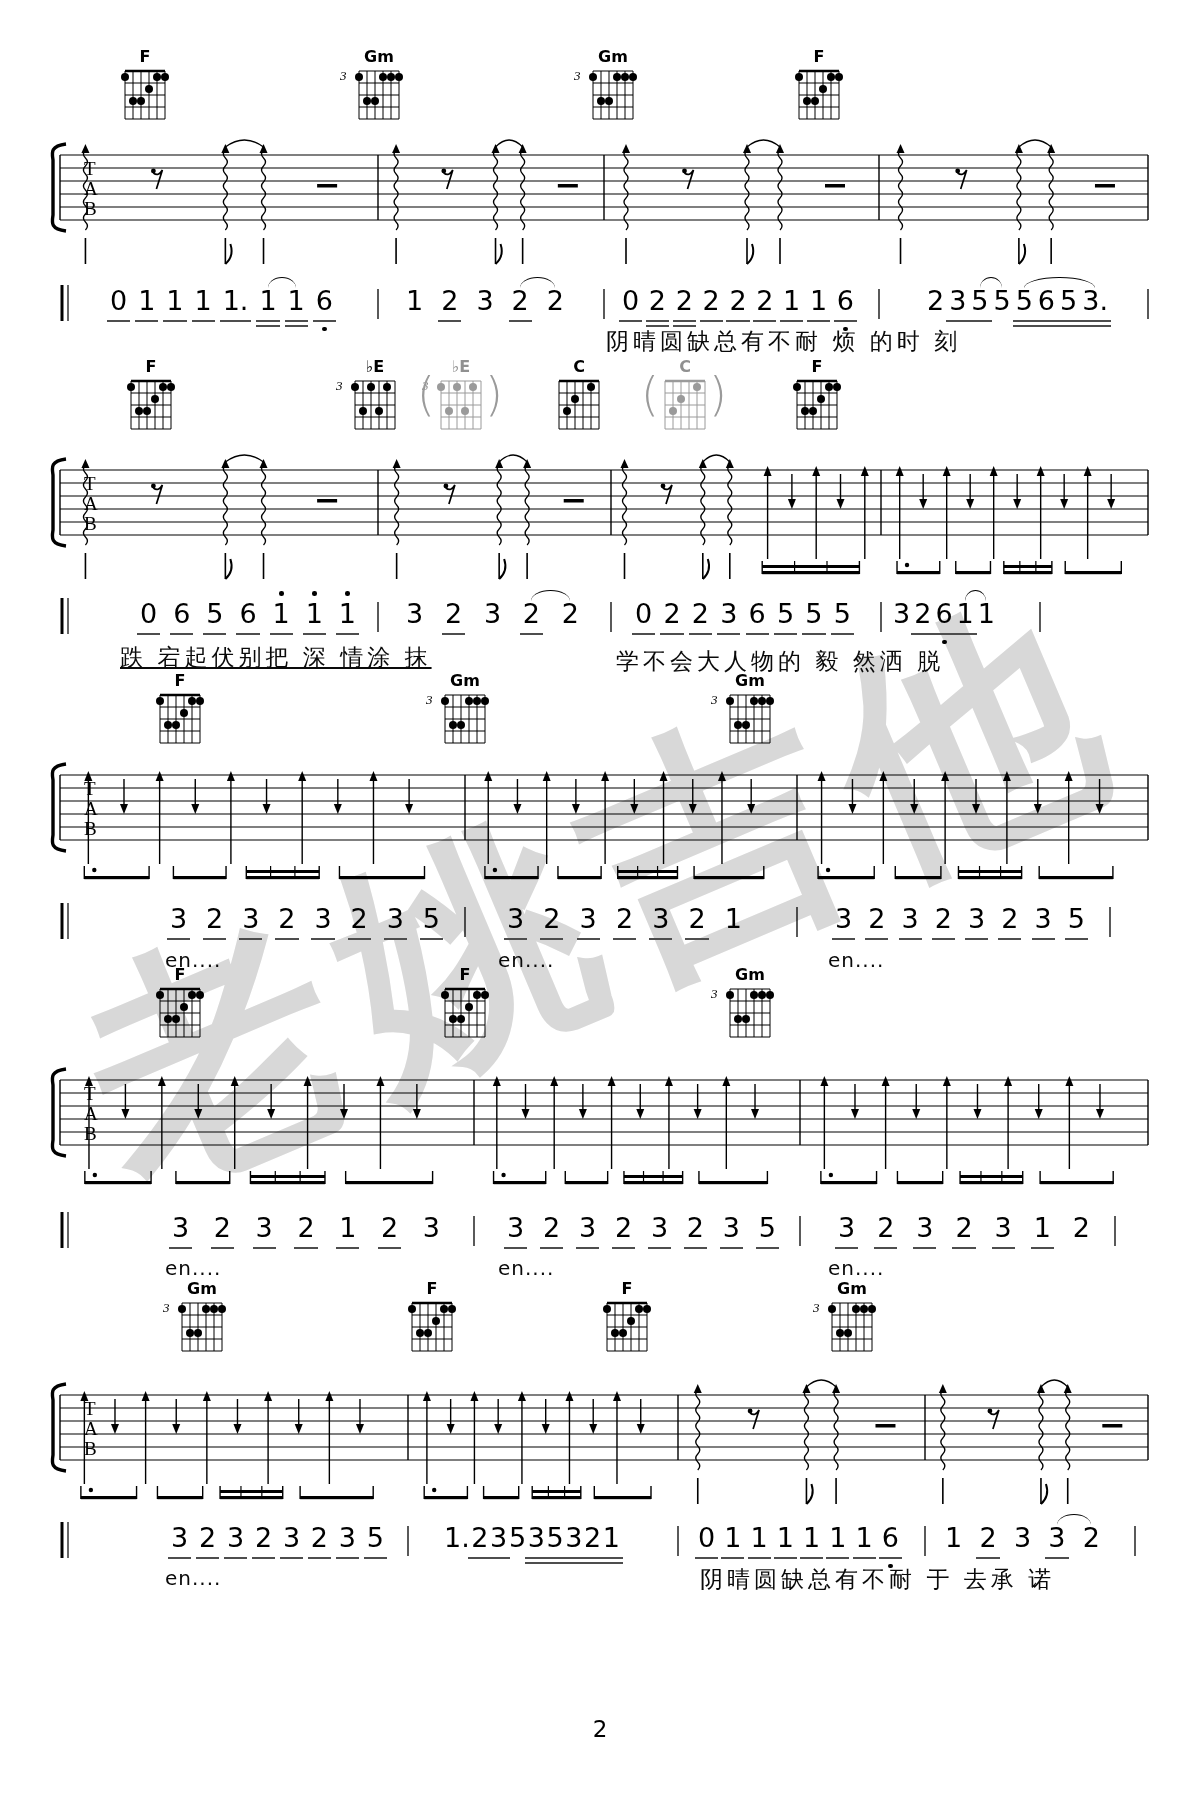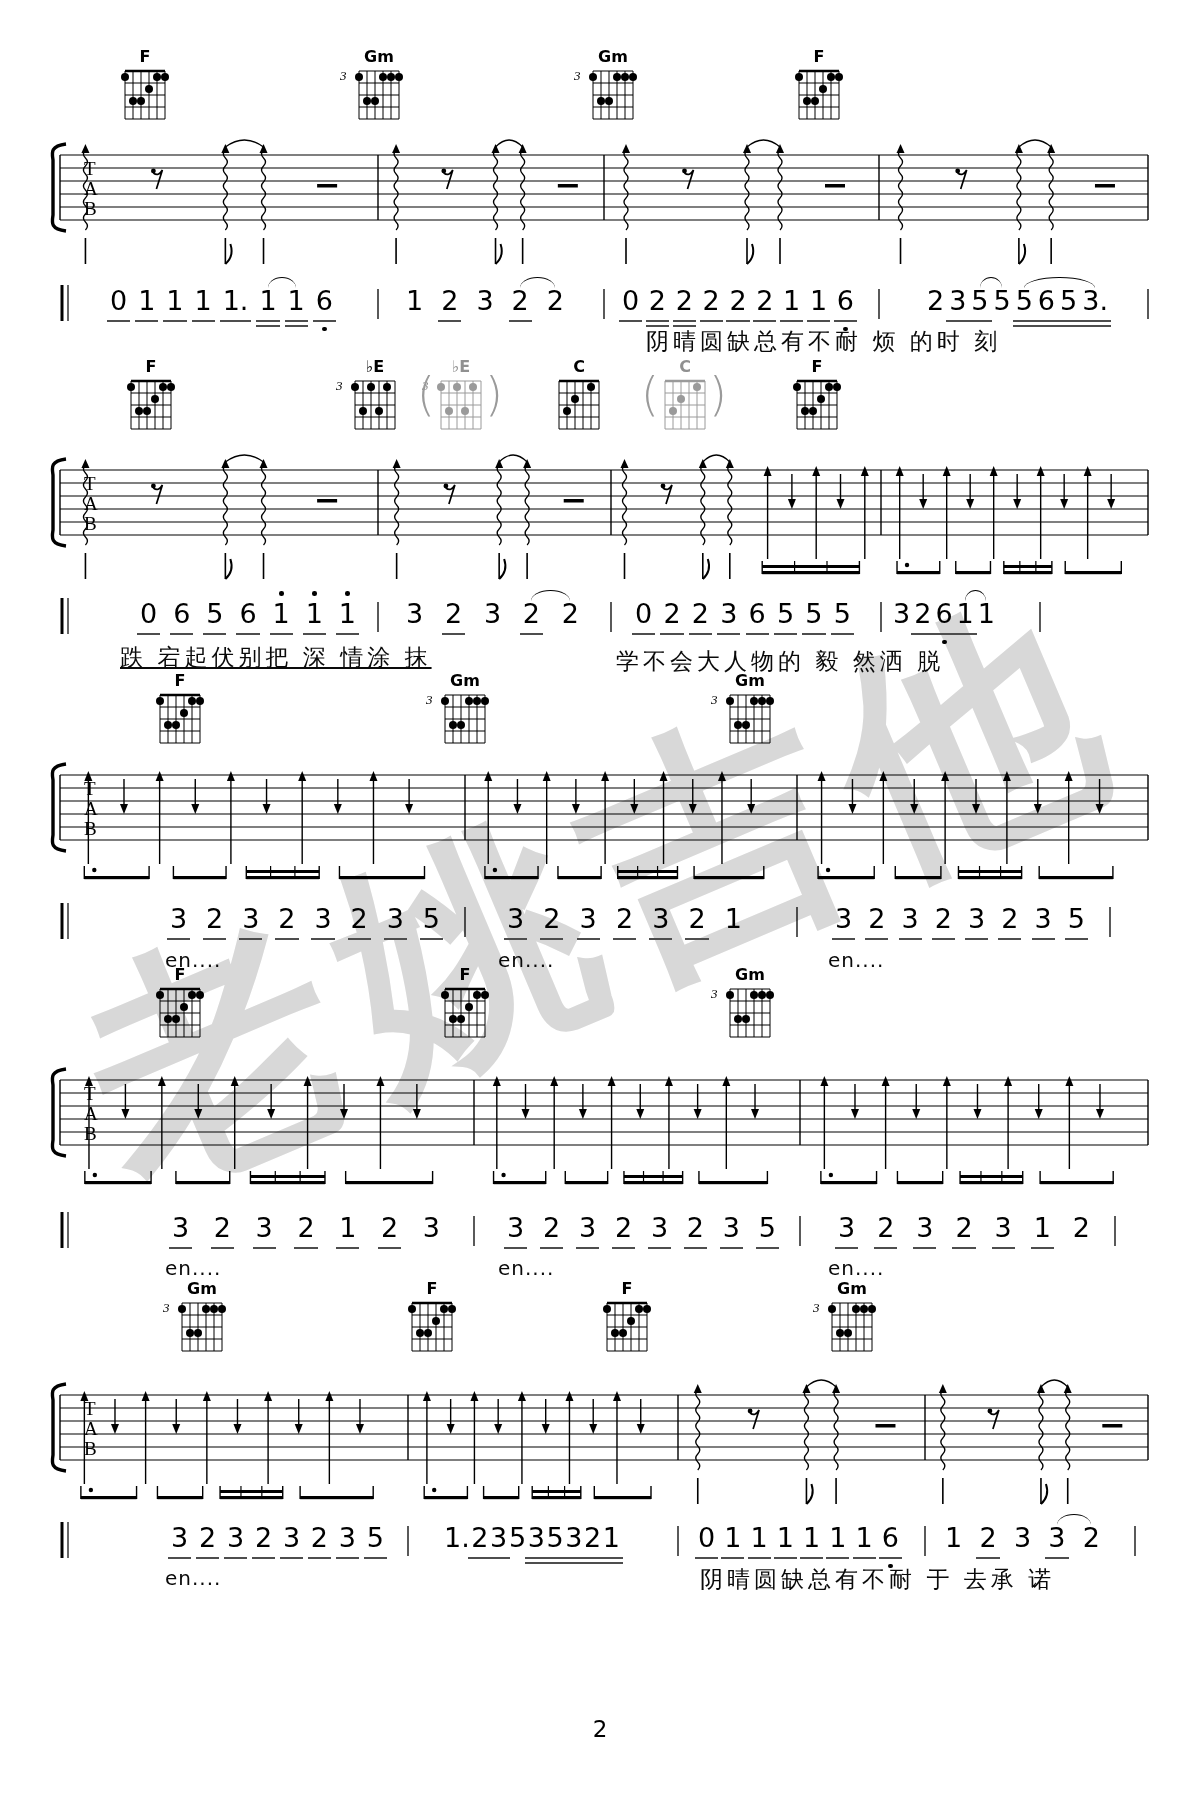--- a/index.html
+++ b/index.html
@@ -627,21 +627,21 @@
         <span class="nt">5</span>
         <span class="nt">5<i class="u u1"></i><i class="u u2"></i></span>
         <span class="nt">6<i class="u u1"></i><i class="u u2"></i></span>
         <span class="nt">5<i class="u u1"></i><i class="u u2"></i></span>
         <span class="nt">3.<i class="u u1"></i><i class="u u2"></i></span>
       </div>
       <div class="tie" style="left: 268.031px; top: 277px; width: 28.1719px;"></div>
       <div class="tie" style="left: 520.203px; top: 277px; width: 35.2031px;"></div>
       <div class="tie" style="left: 979.938px; top: 277px; width: 22.1719px;"></div>
       <div class="tie" style="left: 1024.28px; top: 277px; width: 70.8047px;"></div>
-      <div class="ly" style="left: 646px; top: 328px;">阴晴圆缺总有不耐 烦 的时 刻</div>
+      <div class="ly" style="left: 606px; top: 328px;">阴晴圆缺总有不耐 烦 的时 刻</div>
       <div class="chord" style="left: 118px; top: 48px;"><div class="cname" style="color: rgb(0, 0, 0);">F</div><svg width="54" height="58">
           <line x1="7" y1="6" x2="7" y2="54" stroke="#000" stroke-width="1"></line>
           <line x1="15" y1="6" x2="15" y2="54" stroke="#000" stroke-width="1"></line>
           <line x1="23" y1="6" x2="23" y2="54" stroke="#000" stroke-width="1"></line>
           <line x1="31" y1="6" x2="31" y2="54" stroke="#000" stroke-width="1"></line>
           <line x1="39" y1="6" x2="39" y2="54" stroke="#000" stroke-width="1"></line>
           <line x1="47" y1="6" x2="47" y2="54" stroke="#000" stroke-width="1"></line>
           <line x1="7" y1="6" x2="47" y2="6" stroke="#000" stroke-width="2.6"></line>
           <line x1="7" y1="18" x2="47" y2="18" stroke="#000" stroke-width="1"></line>
           <line x1="7" y1="30" x2="47" y2="30" stroke="#000" stroke-width="1"></line>

